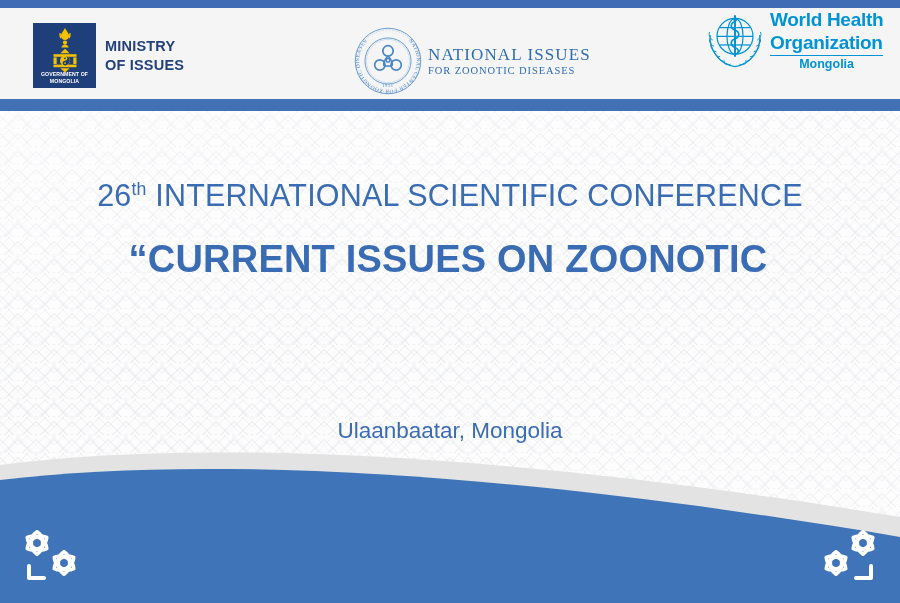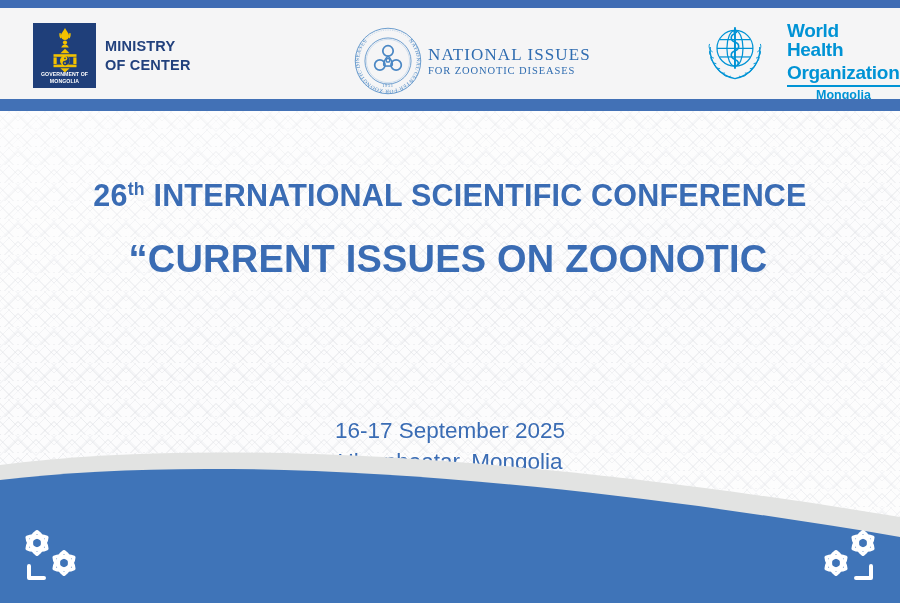--- a/index.html
+++ b/index.html
@@ -103,24 +103,24 @@
     letter-spacing: 1.1px;
   }
   .ncz-words .l2 {
     font-size: 10.5px;
     letter-spacing: 0.9px;
     margin-top: 2px;
   }
 
   .logo-who {
     position: absolute;
-    left: 704px; top: 21px;
+    left: 704px; top: 9px;
     display: flex;
-    align-items: flex-start;
-    gap: 21px;
+    align-items: center;
+    gap: 4px;
   }
   .who-words {
     color: #0093d5;
     line-height: 1;
   }
   .who-words .w1,
   .who-words .w2 {
     font-size: 19px;
     font-weight: bold;
     letter-spacing: -0.3px;
@@ -169,21 +169,21 @@
     left: 0; top: 0;
     width: 900px;
     text-align: center;
   }
   .line-1 {
     position: absolute;
     left: 0; top: 178px;
     width: 900px;
     color: #3a6cb4;
     font-size: 30.5px;
-    font-weight: bold;
+    font-weight: normal;
     letter-spacing: 0.2px;
     white-space: nowrap;
   }
   .line-1 sup {
     font-size: 0.58em;
     vertical-align: super;
     line-height: 0;
   }
   .line-2 {
     position: absolute;
@@ -257,21 +257,21 @@
 
         <path d="M17 45.6 L12.4 41.2 L21.6 41.2 Z" fill="#f2c200"></path>
       </svg>
       <div class="gov-txt">
         <span>GOVERNMENT OF</span><br>
         <span>MONGOLIA</span>
       </div>
     </div>
     <div class="moh-words">
       <div>MINISTRY</div>
-      <div>OF CENTER</div>
+      <div>OF ISSUES</div>
     </div>
   </div>
 
   <div class="logo-ncz">
     <svg width="72" height="72" viewBox="0 0 100 100">
       <defs>
         <path id="ringpath" d="M50,50 m0,-40 a40,40 0 1,1 -0.1,0" fill="none"></path>
       </defs>
       <circle cx="50" cy="50" r="45.5" fill="none" stroke="#4a87c4" stroke-width="1.1"></circle>
       <circle cx="50" cy="50" r="43" fill="none" stroke="#8fb6db" stroke-width="0.7" stroke-dasharray="1.6 1.6"></circle>
@@ -351,21 +351,20 @@
   </div>
 
   <div class="title-block">
     <div class="line-1"><span>26</span><sup>th</sup><span> INTERNATIONAL SCIENTIFIC CONFERENCE</span></div>
     <div class="line-2">
       <div>“CURRENT ISSUES ON ZOONOTIC</div>
     </div>
   </div>
 
   <div class="meta">
-    <div>16-17 September 2025</div>
     <div>Ulaanbaatar, Mongolia</div>
   </div>
 
   <svg class="wave-layer" viewBox="0 0 900 160" preserveAspectRatio="none">
     <path d="M0,22 C230,-8 560,18 900,74 L900,160 L0,160 Z" fill="#e2e3e2"></path>
     <path d="M0,30 C230,2 560,30 900,90 L900,160 L0,160 Z" fill="#ffffff" opacity="0"></path>
     <path d="M0,37 C230,9 560,36 900,94 L900,160 L0,160 Z" fill="#3f74b8"></path>
   </svg>
 
   <svg class="orn orn-left" viewBox="0 0 76 66">

